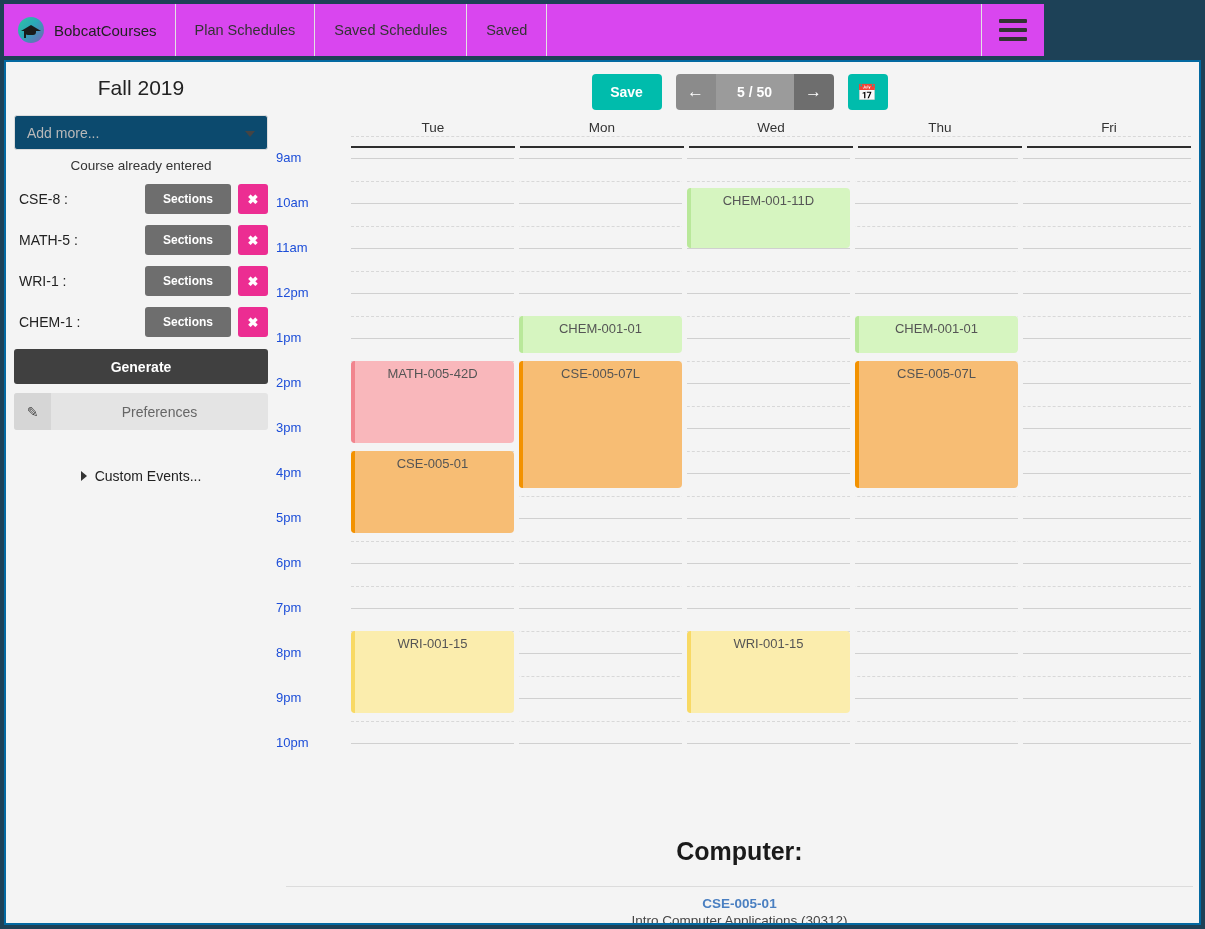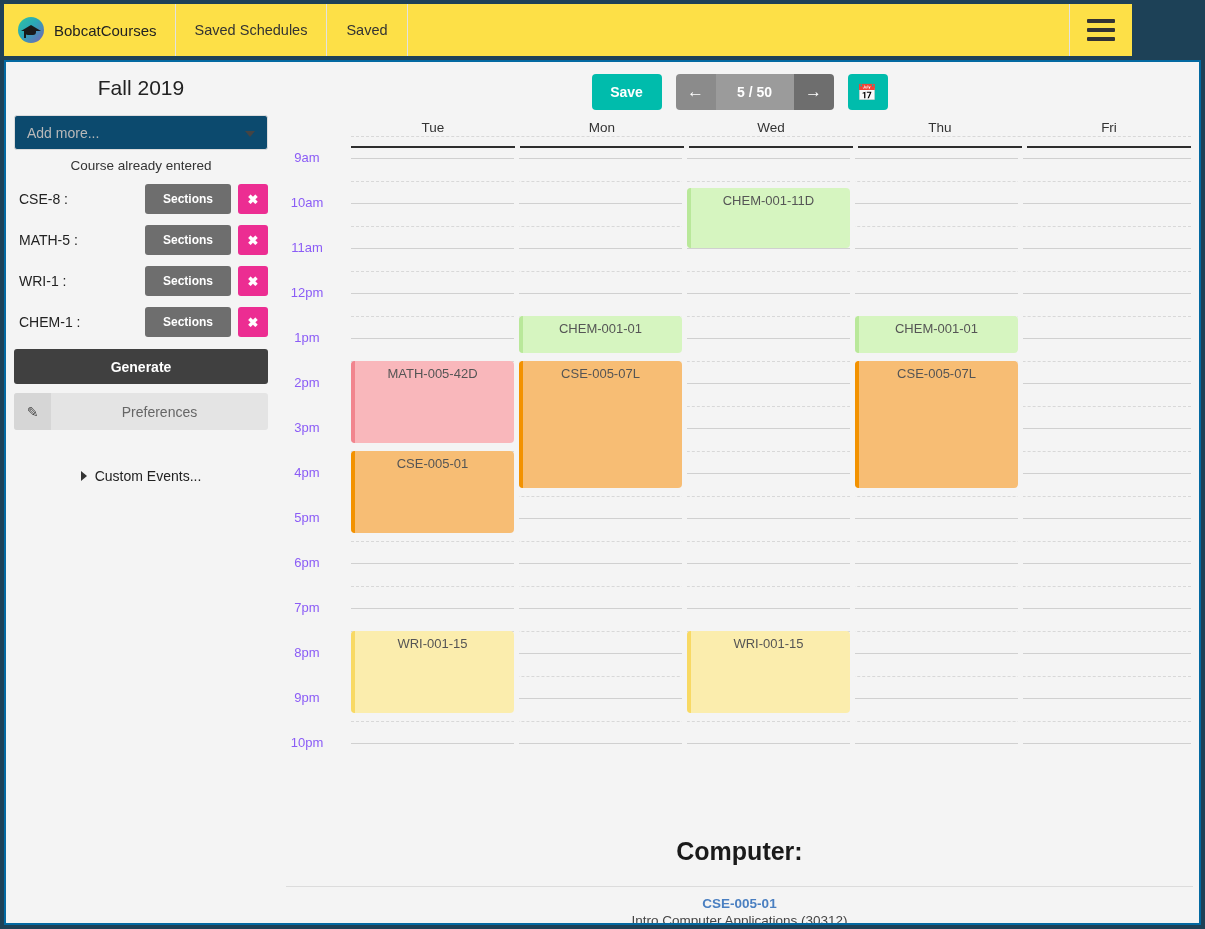--- a/index.html
+++ b/index.html
@@ -10,22 +10,22 @@
     overflow: hidden;
   }
 
   
   #navbar {
     position: absolute; left: 0; top: 0; width: 1205px; height: 56px;
     background: #1d4157;
     padding: 4px 4px 0 4px;
   }
   #navbar-inner {
-    position: relative; width: 1128px; height: 52px;
-    background: #fde047;
+    position: relative; width: 1040px; height: 52px;
+    background: #d946ef;
     display: flex; align-items: stretch;
   }
   .nav-brand {
     display: flex; align-items: center; gap: 10px;
     padding: 0 18px 0 14px;
     border-right: 1px solid #e2e2e2;
   }
   .brand-logo {
     width: 26px; height: 26px; border-radius: 50%;
     background: linear-gradient(135deg, #2fc4a0 0%, #2aa7b8 45%, #7b5fb5 100%);
@@ -165,22 +165,22 @@
   #calendar { position: absolute; left: 0; top: 58px; width: 927px; height: 710px; }
   #day-headers { position: absolute; left: 75px; top: 0; width: 840px; height: 28px; display: flex; }
   .day-head {
     flex: 1; margin-right: 5px; text-align: center; font-size: 13.5px;
     color: #333; border-bottom: 2px solid #2e2e2e; padding-bottom: 4px;
   }
   .day-head:last-child { margin-right: 0; }
 
   #grid { position: absolute; left: 0; top: 38px; width: 927px; height: 672px; }
   .hour-label {
-    position: absolute; left: 0; width: 62px; text-align: center;
-    font-size: 13px; color: #8b5cf6; transform: translateY(-8px);
+    position: absolute; left: 0; width: 62px; text-align: left;
+    font-size: 13px; color: #1d4ed8; transform: translateY(-8px);
   }
   .hline {
     position: absolute; left: 75px; width: 840px; height: 0;
     border-top: 1px solid #d0d0d0;
   }
   .hline.half { border-top: 1px dashed #d8d8d8; }
   .colgap {
     position: absolute; top: 0; bottom: 0; width: 5px; background: #f4f4f4;
   }
 
@@ -210,20 +210,21 @@
 <div id="navbar">
   <div id="navbar-inner">
     <div class="nav-brand">
       <span class="brand-logo">
         <span class="cap"></span>
           <span class="cap2"></span>
           <span class="tassel"></span>
       </span>
       <span class="brand-text">BobcatCourses</span>
     </div>
+    <div class="nav-item">Plan Schedules</div>
     <div class="nav-item">Saved Schedules</div>
     <div class="nav-item">Saved</div>
     <div class="nav-spacer"></div>
     <div id="hamburger">
       <span></span>
         <span></span>
         <span></span>
     </div>
   </div>
 </div>

